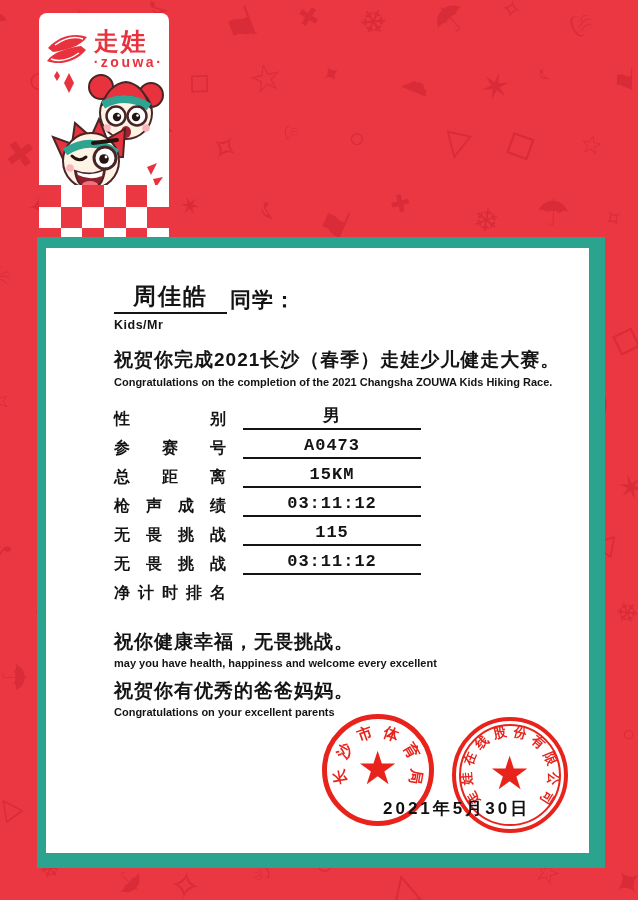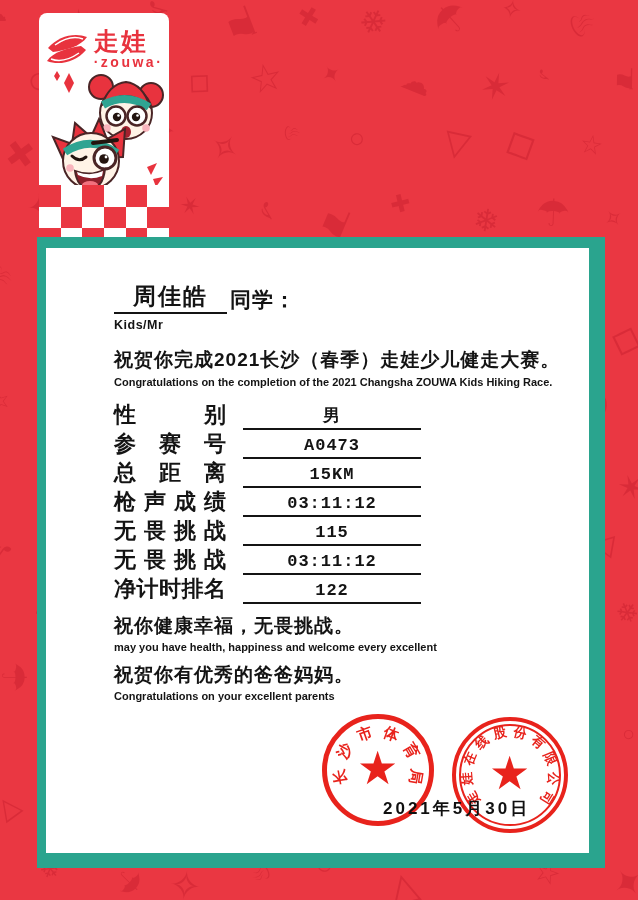--- a/index.html
+++ b/index.html
@@ -40,25 +40,25 @@
     padding:33px 55px 0 68px;color:var(--ink);}
   .name-row{display:flex;align-items:flex-end;}
   .name-line{width:113px;border-bottom:2px solid var(--ink);text-align:center;}
   .name{font-family:"Liberation Serif",serif;font-size:23px;font-weight:bold;letter-spacing:2px;}
   .salutation{font-size:21px;font-weight:bold;margin-left:3px;letter-spacing:1px;}
   .name-hint{font-size:12.5px;font-weight:bold;letter-spacing:.5px;margin-top:4px;}
   .congrats-zh{font-size:19px;font-weight:bold;letter-spacing:1px;margin-top:15px;white-space:nowrap;}
   .congrats-en{font-size:11px;font-weight:bold;margin-top:3px;white-space:nowrap;}
   .fields{margin-top:13px;}
   .field-row{display:flex;align-items:flex-end;height:29px;}
-  .f-label{display:inline-block;width:112px;font-size:22px;font-weight:bold;
+  .f-label{display:inline-block;width:112px;font-size:16px;font-weight:bold;
     text-align:justify;text-align-last:justify;}
   .f-value{width:178px;margin-left:17px;border-bottom:2px solid var(--ink);text-align:center;
     font-family:"Liberation Mono",monospace;font-weight:bold;font-size:17px;letter-spacing:1px;line-height:1.3;}
-  .wish-zh{font-size:19px;font-weight:bold;letter-spacing:1px;margin-top:9px;}
+  .wish-zh{font-size:19px;font-weight:bold;letter-spacing:1px;margin-top:25px;}
   .wish-en{font-size:11px;font-weight:bold;margin-top:2px;}
   .wish-zh.second{margin-top:9px;}
   
   .stamp{position:absolute;border-radius:50%;z-index:3;}
   .stamp-left{left:322px;top:714px;width:112px;height:112px;border:5px solid var(--stamp);}
   .stamp-right{left:452px;top:717px;width:116px;height:116px;border:4px solid var(--stamp);}
   .stamp-inner{position:absolute;inset:3px;border:2px solid var(--stamp);border-radius:50%;}
   .stamp .star{position:absolute;left:50%;top:50%;transform:translate(-51%,-54%);
     font-size:46px;color:var(--stamp);line-height:1;}
   .arc{position:absolute;inset:0;color:var(--stamp);}
@@ -307,21 +307,20 @@
         <div class="field-row">
           <span class="f-label">无畏挑战</span>
           <span class="f-value">115</span>
         </div>
         <div class="field-row">
           <span class="f-label">无畏挑战</span>
           <span class="f-value">03:11:12</span>
         </div>
         <div class="field-row">
           <span class="f-label">净计时排名</span>
-          <span class="f-value">122</span>
         </div>
       </div>
 
       <div class="wish-zh">祝你健康幸福，无畏挑战。</div>
       <div class="wish-en">may you have health, happiness and welcome every excellent</div>
       <div class="wish-zh second">祝贺你有优秀的爸爸妈妈。</div>
       <div class="wish-en">Congratulations on your excellent parents</div>
     </div>
   </div>
 

